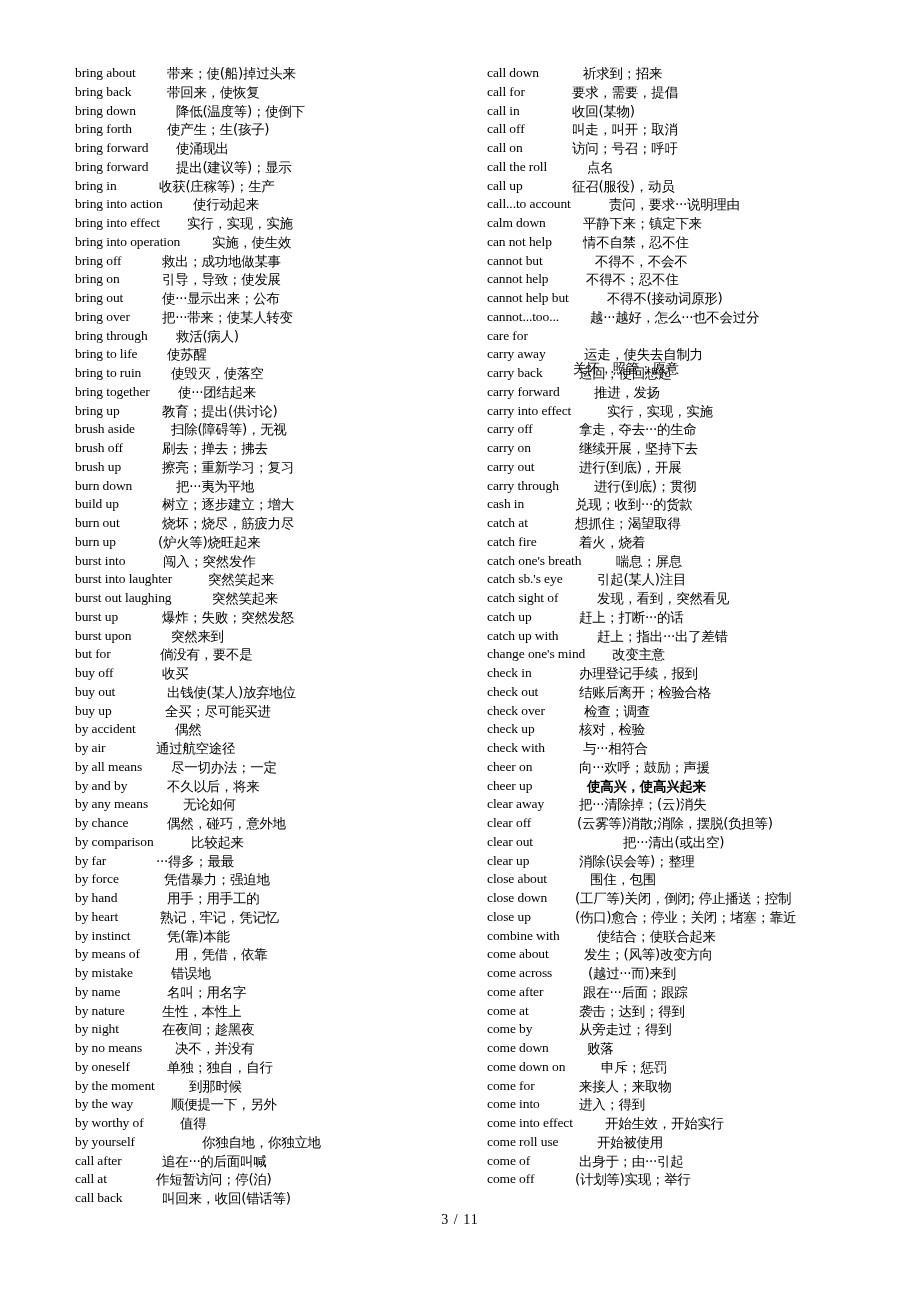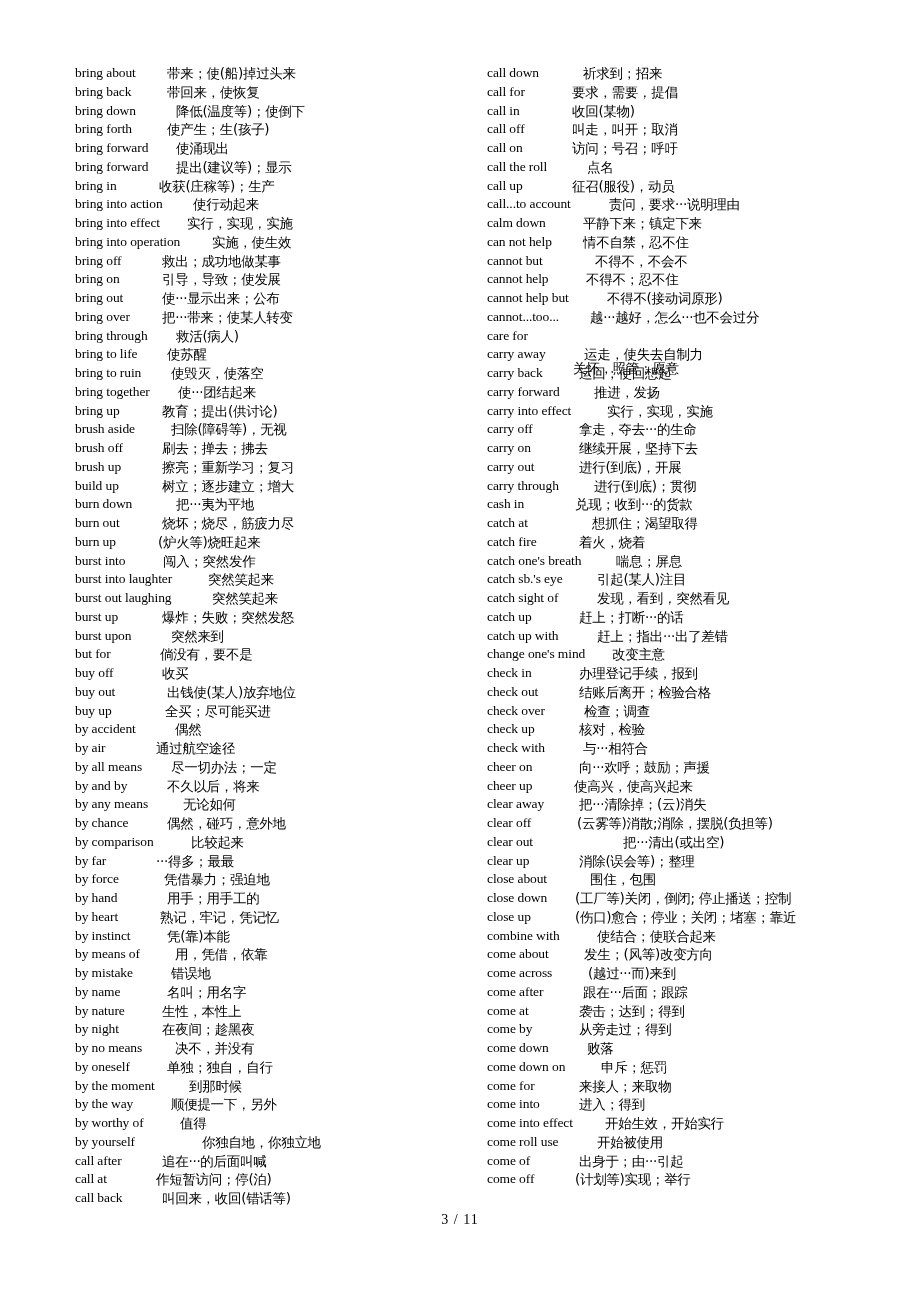--- a/index.html
+++ b/index.html
@@ -96,22 +96,22 @@
         <div class="entry"><span class="term">bring out</span><span class="def" style="left: 87px;">使···显示出来；公布</span></div>
         <div class="entry"><span class="term">bring over</span><span class="def" style="left: 87px;">把···带来；使某人转变</span></div>
         <div class="entry"><span class="term">bring through</span><span class="def" style="left: 101px;">救活(病人)</span></div>
         <div class="entry"><span class="term">bring to life</span><span class="def" style="left: 92px;">使苏醒</span></div>
         <div class="entry"><span class="term">bring to ruin</span><span class="def" style="left: 96px;">使毁灭，使落空</span></div>
         <div class="entry"><span class="term">bring together</span><span class="def" style="left: 103px;">使···团结起来</span></div>
         <div class="entry"><span class="term">bring up</span><span class="def" style="left: 87px;">教育；提出(供讨论)</span></div>
         <div class="entry"><span class="term">brush aside</span><span class="def" style="left: 96px;">扫除(障碍等)，无视</span></div>
         <div class="entry"><span class="term">brush off</span><span class="def" style="left: 87px;">刷去；掸去；拂去</span></div>
         <div class="entry"><span class="term">brush up</span><span class="def" style="left: 87px;">擦亮；重新学习；复习</span></div>
+        <div class="entry"><span class="term">burn down</span><span class="def" style="left: 101px;">把···夷为平地</span></div>
         <div class="entry"><span class="term">build up</span><span class="def" style="left: 87px;">树立；逐步建立；增大</span></div>
-        <div class="entry"><span class="term">burn down</span><span class="def" style="left: 101px;">把···夷为平地</span></div>
         <div class="entry"><span class="term">burn out</span><span class="def" style="left: 87px;">烧坏；烧尽，筋疲力尽</span></div>
         <div class="entry"><span class="term">burn up</span><span class="def" style="left: 83px;">(炉火等)烧旺起来</span></div>
         <div class="entry"><span class="term">burst into</span><span class="def" style="left: 88px;">闯入；突然发作</span></div>
         <div class="entry"><span class="term">burst into laughter</span><span class="def" style="left: 133px;">突然笑起来</span></div>
         <div class="entry"><span class="term">burst out laughing</span><span class="def" style="left: 137px;">突然笑起来</span></div>
         <div class="entry"><span class="term">burst up</span><span class="def" style="left: 87px;">爆炸；失败；突然发怒</span></div>
         <div class="entry"><span class="term">burst upon</span><span class="def" style="left: 96px;">突然来到</span></div>
         <div class="entry"><span class="term">but for</span><span class="def" style="left: 85px;">倘没有，要不是</span></div>
         <div class="entry"><span class="term">buy off</span><span class="def" style="left: 87px;">收买</span></div>
         <div class="entry"><span class="term">buy out</span><span class="def" style="left: 92px;">出钱使(某人)放弃地位</span></div>
@@ -162,35 +162,35 @@
         <div class="entry"><span class="term">care for</span><span class="def" style="left: 86px; margin-top: 32px;">关怀，照管；愿意</span></div>
         <div class="entry"><span class="term">carry away</span><span class="def" style="left: 97px;">运走，使失去自制力</span></div>
         <div class="entry"><span class="term">carry back</span><span class="def" style="left: 92px;">运回；使回想起</span></div>
         <div class="entry"><span class="term">carry forward</span><span class="def" style="left: 107px;">推进，发扬</span></div>
         <div class="entry"><span class="term">carry into effect</span><span class="def" style="left: 120px;">实行，实现，实施</span></div>
         <div class="entry"><span class="term">carry off</span><span class="def" style="left: 92px;">拿走，夺去···的生命</span></div>
         <div class="entry"><span class="term">carry on</span><span class="def" style="left: 92px;">继续开展，坚持下去</span></div>
         <div class="entry"><span class="term">carry out</span><span class="def" style="left: 92px;">进行(到底)，开展</span></div>
         <div class="entry"><span class="term">carry through</span><span class="def" style="left: 107px;">进行(到底)；贯彻</span></div>
         <div class="entry"><span class="term">cash in</span><span class="def" style="left: 88px;">兑现；收到···的货款</span></div>
-        <div class="entry"><span class="term">catch at</span><span class="def" style="left: 88px; margin-left: 17px;">想抓住；渴望取得</span></div>
+        <div class="entry"><span class="term">catch at</span><span class="def" style="left: 88px;">想抓住；渴望取得</span></div>
         <div class="entry"><span class="term">catch fire</span><span class="def" style="left: 92px;">着火，烧着</span></div>
         <div class="entry"><span class="term">catch one's breath</span><span class="def" style="left: 129px;">喘息；屏息</span></div>
         <div class="entry"><span class="term">catch sb.'s eye</span><span class="def" style="left: 110px;">引起(某人)注目</span></div>
         <div class="entry"><span class="term">catch sight of</span><span class="def" style="left: 110px;">发现，看到，突然看见</span></div>
         <div class="entry"><span class="term">catch up</span><span class="def" style="left: 92px;">赶上；打断···的话</span></div>
         <div class="entry"><span class="term">catch up with</span><span class="def" style="left: 110px;">赶上；指出···出了差错</span></div>
         <div class="entry"><span class="term">change one's mind</span><span class="def" style="left: 125px;">改变主意</span></div>
         <div class="entry"><span class="term">check in</span><span class="def" style="left: 92px;">办理登记手续，报到</span></div>
         <div class="entry"><span class="term">check out</span><span class="def" style="left: 92px;">结账后离开；检验合格</span></div>
         <div class="entry"><span class="term">check over</span><span class="def" style="left: 97px;">检查；调查</span></div>
         <div class="entry"><span class="term">check up</span><span class="def" style="left: 92px;">核对，检验</span></div>
         <div class="entry"><span class="term">check with</span><span class="def" style="left: 96px;">与···相符合</span></div>
         <div class="entry"><span class="term">cheer on</span><span class="def" style="left: 92px;">向···欢呼；鼓励；声援</span></div>
-        <div class="entry"><span class="term">cheer up</span><span class="def" style="left: 87px;">使高兴，使高兴起来</span></div>
+        <div class="entry"><span class="term">cheer up</span><span class="def" style="left: 100px; font-weight: bold;">使高兴，使高兴起来</span></div>
         <div class="entry"><span class="term">clear away</span><span class="def" style="left: 92px;">把···清除掉；(云)消失</span></div>
         <div class="entry"><span class="term">clear off</span><span class="def" style="left: 90px;">(云雾等)消散;消除，摆脱(负担等)</span></div>
         <div class="entry"><span class="term">clear out</span><span class="def" style="left: 92px; margin-left: 44px;">把···清出(或出空)</span></div>
         <div class="entry"><span class="term">clear up</span><span class="def" style="left: 92px;">消除(误会等)；整理</span></div>
         <div class="entry"><span class="term">close about</span><span class="def" style="left: 103px;">围住，包围</span></div>
         <div class="entry"><span class="term">close down</span><span class="def" style="left: 88px;">(工厂等)关闭，倒闭; 停止播送；控制</span></div>
         <div class="entry"><span class="term">close up</span><span class="def" style="left: 88px;">(伤口)愈合；停业；关闭；堵塞；靠近</span></div>
         <div class="entry"><span class="term">combine with</span><span class="def" style="left: 110px;">使结合；使联合起来</span></div>
         <div class="entry"><span class="term">come about</span><span class="def" style="left: 97px;">发生；(风等)改变方向</span></div>
         <div class="entry"><span class="term">come across</span><span class="def" style="left: 101px;">(越过···而)来到</span></div>

